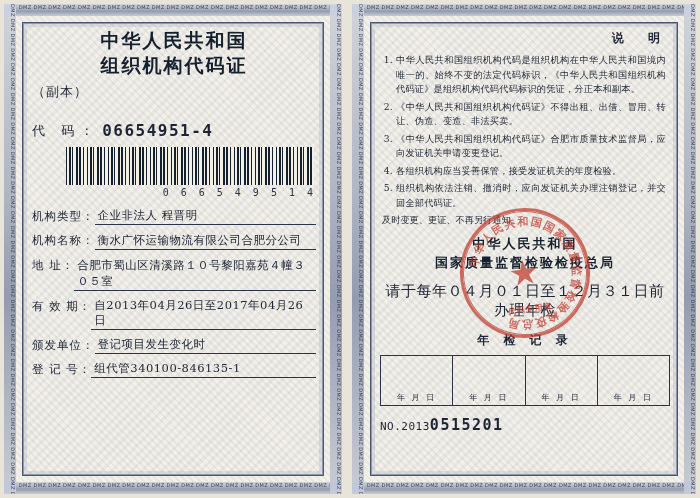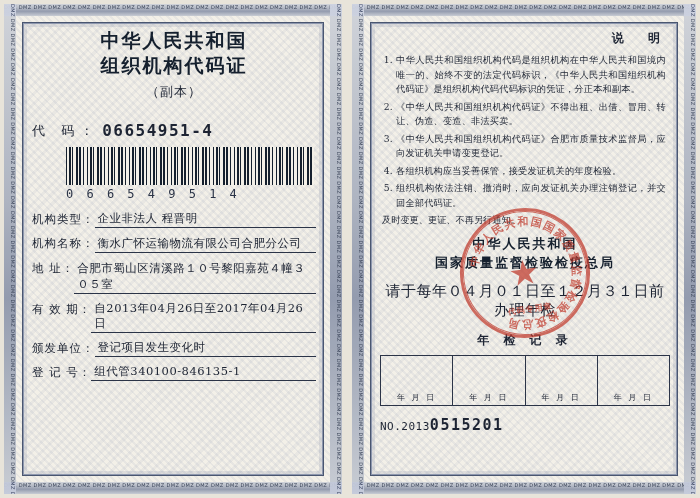--- a/index.html
+++ b/index.html
@@ -77,21 +77,21 @@
   .title {
     text-align: center;
     font-family: "DejaVu Serif", serif;
     font-weight: bold;
     font-size: 19px;
     line-height: 25px;
     letter-spacing: 2px;
     color: #15202e;
   }
   .subtitle {
-    text-align: center;
+    text-align: left;
     font-family: "DejaVu Serif", serif;
     font-size: 13px;
     margin-top: 5px;
     letter-spacing: 1px;
   }
   .row {
     display: flex;
     align-items: flex-start;
     margin-top: 7px;
     font-family: "DejaVu Serif", serif;
@@ -132,24 +132,25 @@
         #15202e 0 1px, #f3f0e8 1px 3px,
         #15202e 3px 5px, #f3f0e8 5px 6px,
         #15202e 6px 7px, #f3f0e8 7px 10px,
         #15202e 10px 12px, #f3f0e8 12px 13px,
         #15202e 13px 15px, #f3f0e8 15px 17px,
         #15202e 17px 18px, #f3f0e8 18px 21px);
   }
   .barcode-num {
     margin-left: 34px;
     font-family: "DejaVu Sans Mono", monospace;
-    font-size: 12px;
+    font-size: 10px;
     letter-spacing: 3px;
     color: #2b3447;
     margin-top: 1px;
+    text-align: right;
   }
   .sep-space { height: 3px; }
 
   
   .notice-title {
     text-align: right;
     font-family: "DejaVu Serif", serif;
     font-weight: bold;
     font-size: 12px;
     letter-spacing: 10px;

